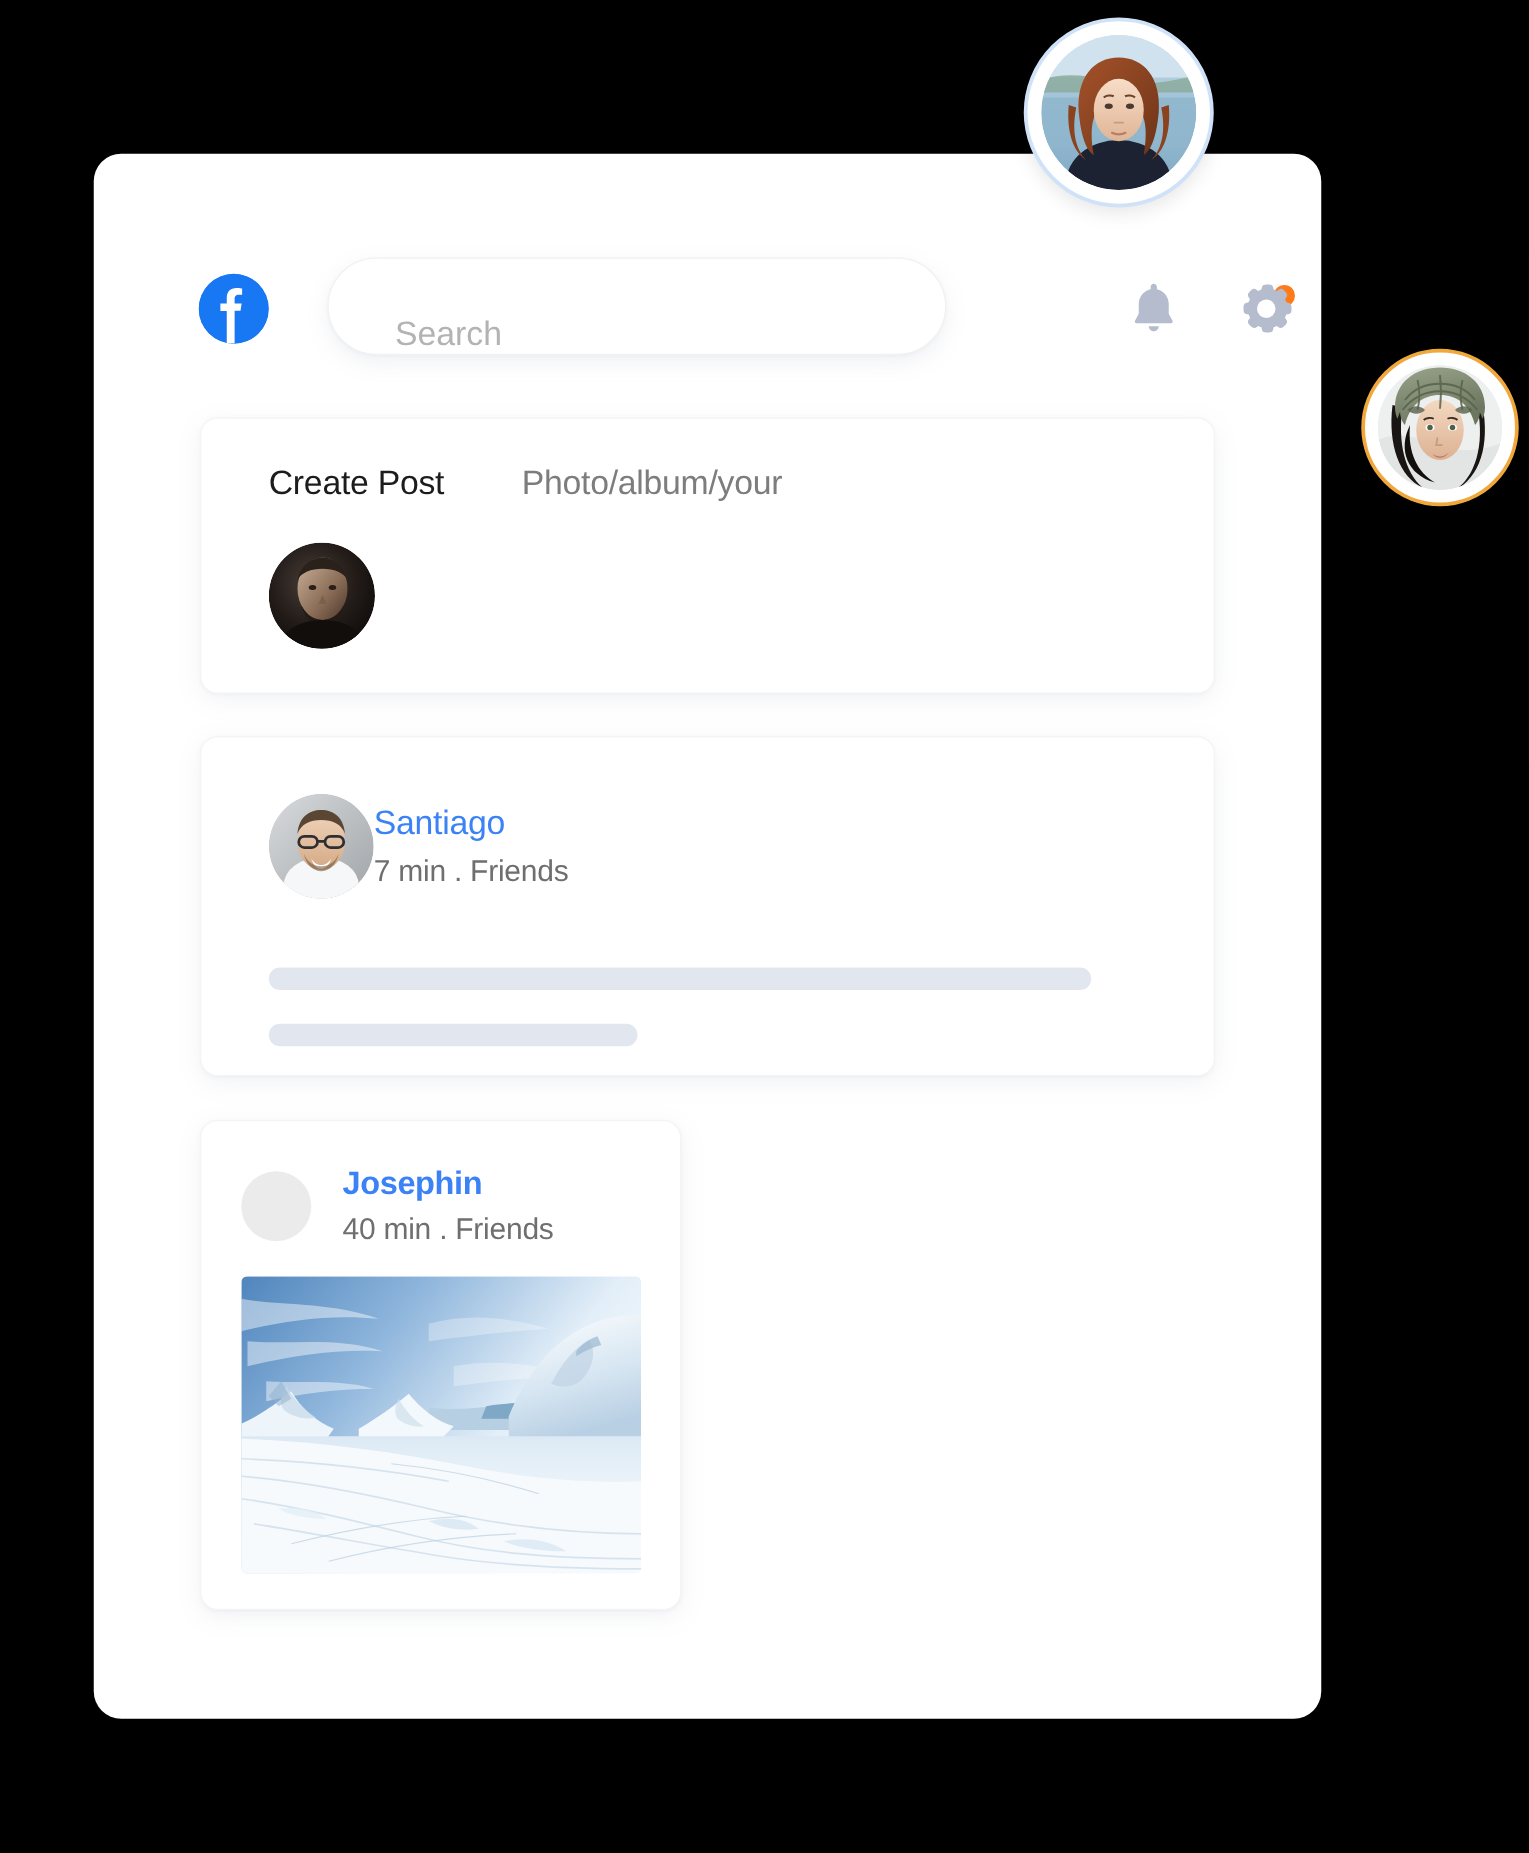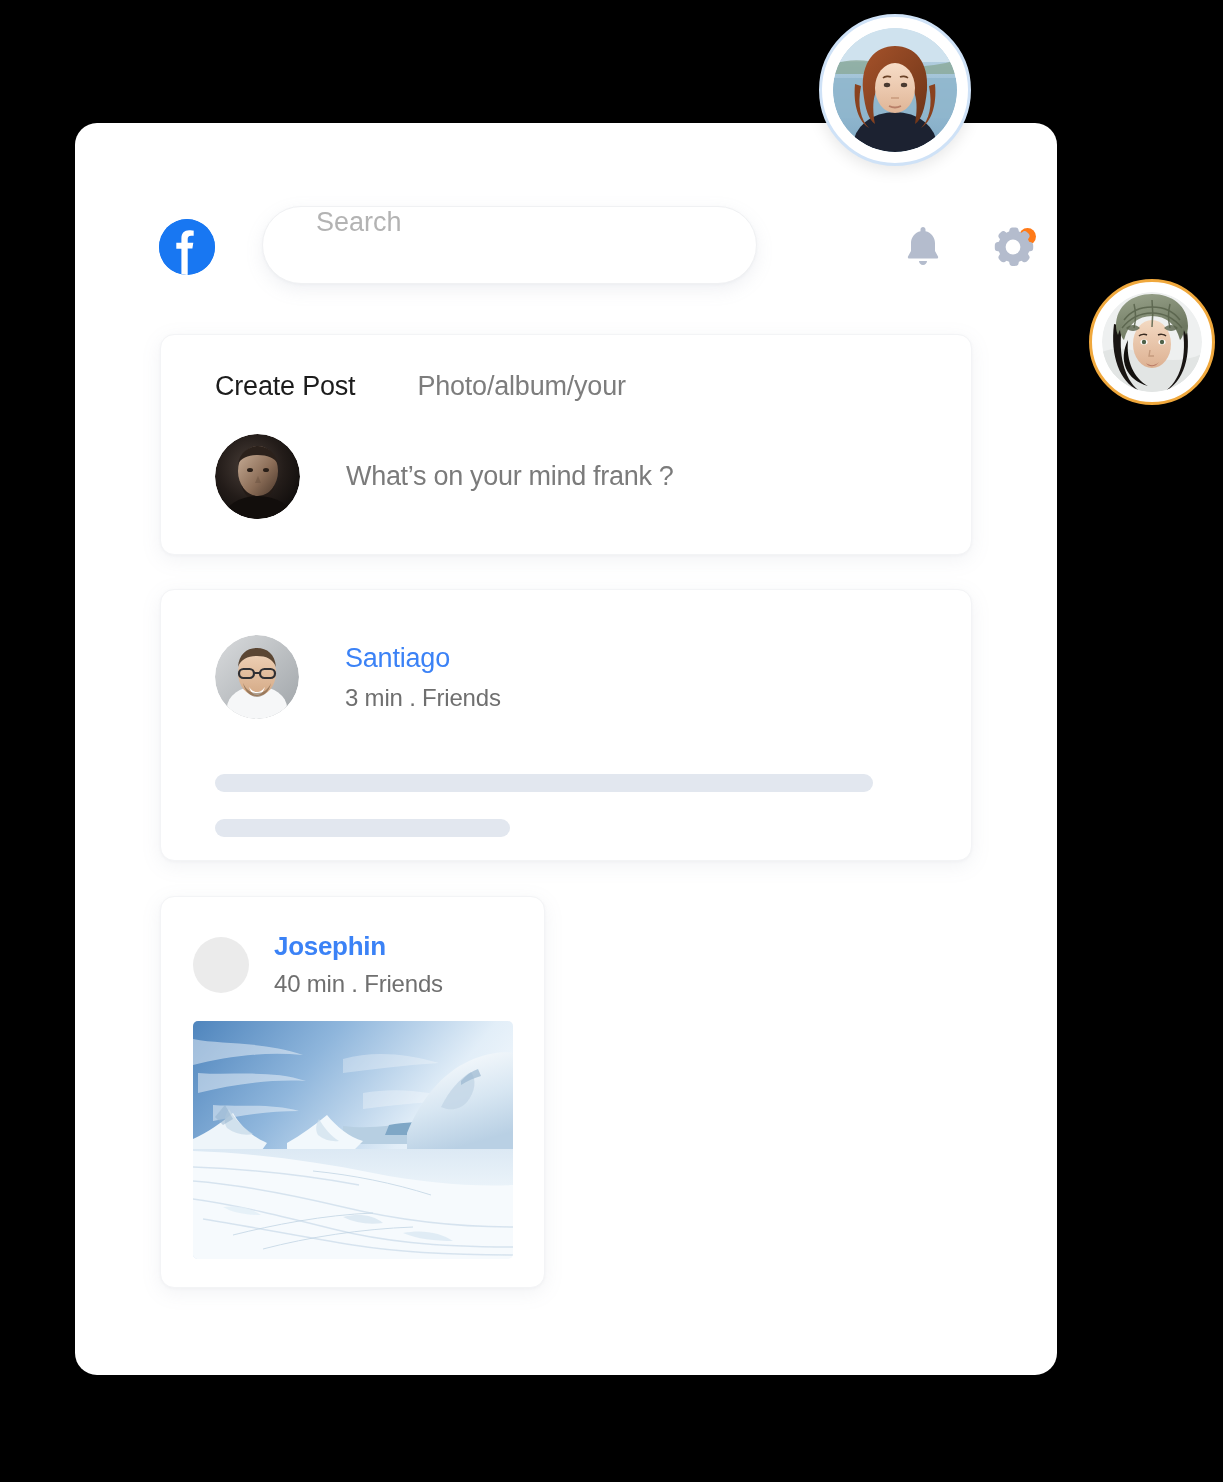--- a/index.html
+++ b/index.html
@@ -55,21 +55,21 @@
     left: 187px;
     top: 83px;
     width: 495px;
     height: 78px;
     background: #ffffff;
     border: 1px solid #f0f1f3;
     border-radius: 39px;
     box-shadow: 0 6px 18px rgba(140,150,170,0.13),
                 0 1px 3px rgba(140,150,170,0.07);
     display: flex;
-    align-items: flex-start;
+    align-items: flex-end;
   }
   .search-input {
     border: 0;
     outline: none;
     background: transparent;
     margin-left: 53px;
     width: 380px;
     font-family: "Liberation Sans", sans-serif;
     font-size: 27px;
     color: #666666;
@@ -176,21 +176,21 @@
     width: 812px;
     height: 272px;
   }
   .post-head {
     position: absolute;
     left: 54px;
     top: 45px;
     display: flex;
     align-items: center;
   }
-  .post-meta { margin-left: 46px; }
+  .post-meta { }
   .post-author {
     font-size: 27px;
     color: #3b82f6;
     letter-spacing: -0.2px;
     cursor: pointer;
     display: block;
   }
   .post-sub {
     margin-top: 10px;
     font-size: 24px;
@@ -364,21 +364,20 @@
               <ellipse cx="43" cy="37" rx="20" ry="25" fill="url(#faceDark)"></ellipse>
               <path d="M23 30c2-12 12-18 20-18s18 6 20 18c-3-6-11-9-20-9s-17 3-20 9z" fill="#2b211b"></path>
               <ellipse cx="35" cy="36" rx="3" ry="2" fill="#2a1f18"></ellipse>
               <ellipse cx="51" cy="36" rx="3" ry="2" fill="#2a1f18"></ellipse>
               <path d="M26 50c3 12 11 18 17 18s14-6 17-18c-4 9-10 12-17 12s-13-3-17-12z" fill="#241b16"></path>
               <path d="M43 42l-3 7h6l-3-7z" fill="#6f5744" opacity="0.6"></path>
               <ellipse cx="43" cy="84" rx="34" ry="22" fill="#120e0c"></ellipse>
             </g>
           </svg>
         </div>
-        <span class="composer-text">What’s on your mind frank ?</span>
       </div>
     </div>
 
     <div class="card card-santiago">
       <div class="post-head">
         <div class="avatar av-84">
           <svg viewBox="0 0 84 84" aria-hidden="true">
             <defs>
               <linearGradient id="bgGray" x1="0" y1="0" x2="1" y2="1">
                 <stop offset="0%" stop-color="#d9dbdd"></stop>
@@ -400,21 +399,21 @@
               <rect x="24" y="34" width="15" height="9" rx="4.5" fill="none" stroke="#2f2f33" stroke-width="2.2"></rect>
               <rect x="45" y="34" width="15" height="9" rx="4.5" fill="none" stroke="#2f2f33" stroke-width="2.2"></rect>
               <line x1="39" y1="38" x2="45" y2="38" stroke="#2f2f33" stroke-width="2.2"></line>
               <path d="M34 52c3 4 5 5 8 5s5-1 8-5c-2 6-5 8-8 8s-6-2-8-8z" fill="#ffffff"></path>
               <path d="M28 48c2 9 8 14 14 14s12-5 14-14c-3 7-8 10-14 10s-11-3-14-10z" fill="#6b5239" opacity="0.55"></path>
             </g>
           </svg>
         </div>
         <div class="post-meta">
           <span class="post-author">Santiago</span>
-          <span class="post-sub">3 min  .  Friends</span>
+          <span class="post-sub">7 min  .  Friends</span>
         </div>
       </div>
 
       <div class="skeletons">
         <div class="skel skel-1"></div>
         <div class="skel skel-2"></div>
       </div>
     </div>
 
     <div class="card card-josephin">

